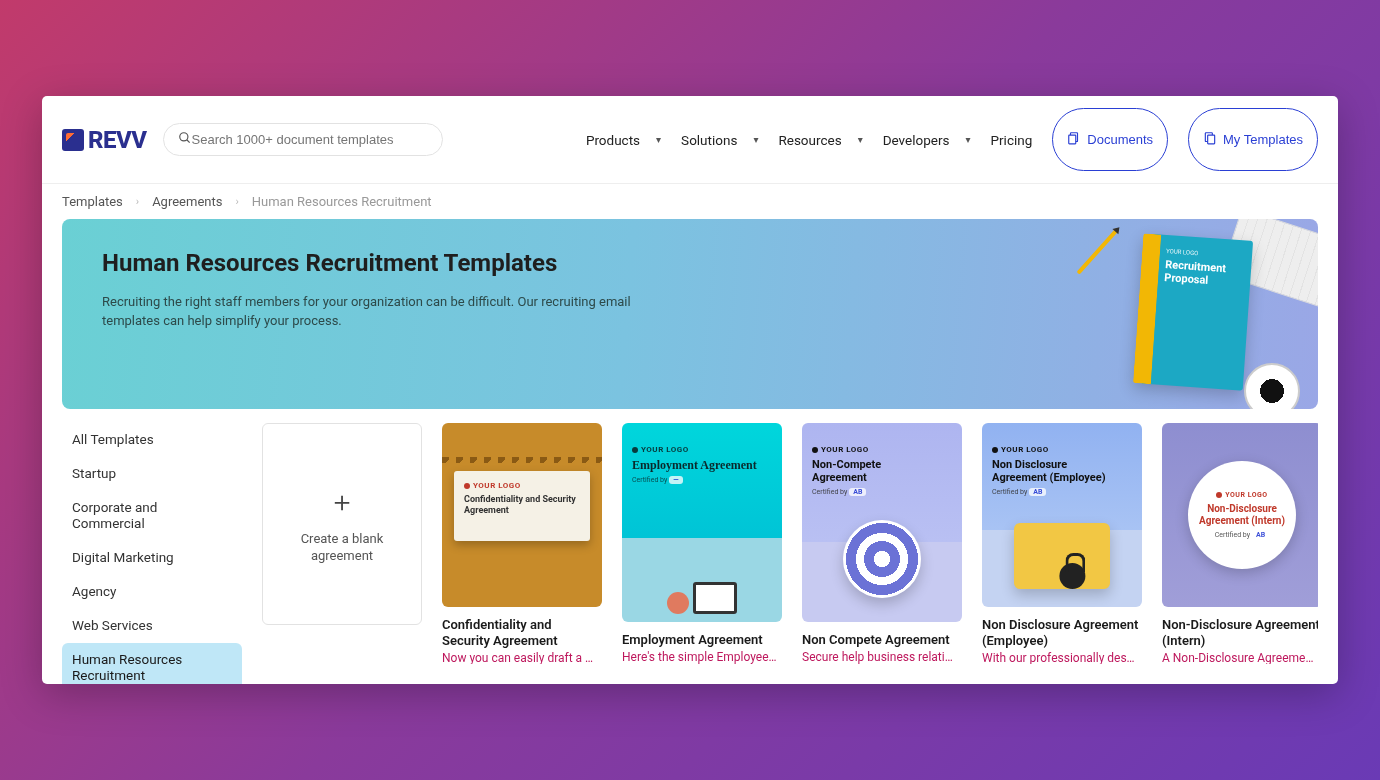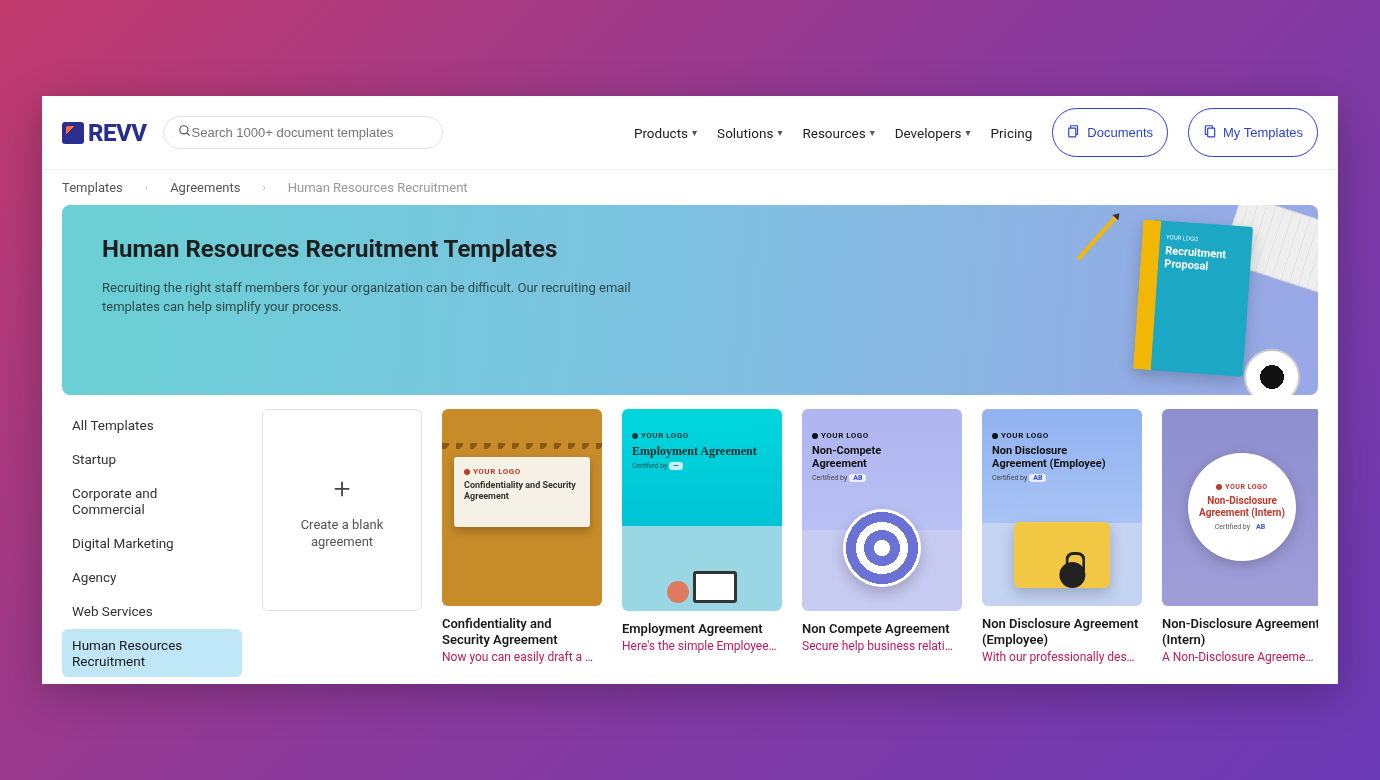--- a/index.html
+++ b/index.html
@@ -10,21 +10,21 @@
     height: 780px;
     overflow: hidden;
     display: flex;
     align-items: center;
     justify-content: center;
   }
   .app-window {
     width: 1296px;
     height: 588px;
     background: #fff;
-    border-radius: 0;
+    border-radius: 5px;
     overflow: hidden;
     box-shadow: 0 10px 40px rgba(0,0,0,.25);
     display: flex;
     flex-direction: column;
   }
   
   .header {
     display: flex;
     align-items: center;
     padding: 12px 20px;
@@ -71,38 +71,38 @@
     color: #555;
   }
   .nav {
     margin-left: auto;
     display: flex;
     align-items: center;
     gap: 20px;
     font-size: 13.5px;
     color: #222;
   }
-  .nav-item { display:flex; align-items:center; gap:4px; cursor:pointer;text-align:center; }
+  .nav-item { display:flex; align-items:center; gap:16px; cursor:pointer;text-align:center; }
   .chev { font-size: 10px; color:#555; }
   .btn-outline {
     border: 1px solid #2a3fd4;
     color: #2a3fd4;
     border-radius: 999px;
-    padding: 15px 14px;
+    padding: 22px 14px;
     display:flex; align-items:center; gap:6px;
     font-size: 13px;
     background:#fff;
     cursor:pointer;
   }
   
   .breadcrumb {
     padding: 10px 20px;
     font-size: 13px;
     color: #555;
-    display:flex; gap:22px; align-items:center;
+    display:flex; gap:13px; align-items:center;
   }
   .breadcrumb .sep { color:#bbb; font-size:11px;}
   .breadcrumb .current { color:#999; }
   
   .hero {
     margin: 0 20px 14px;
     border-radius: 8px;
     background: linear-gradient(95deg, #6ad0d4 0%, #7bc3e0 45%, #9aa7e6 100%);
     padding: 30px 40px;
     position: relative;

